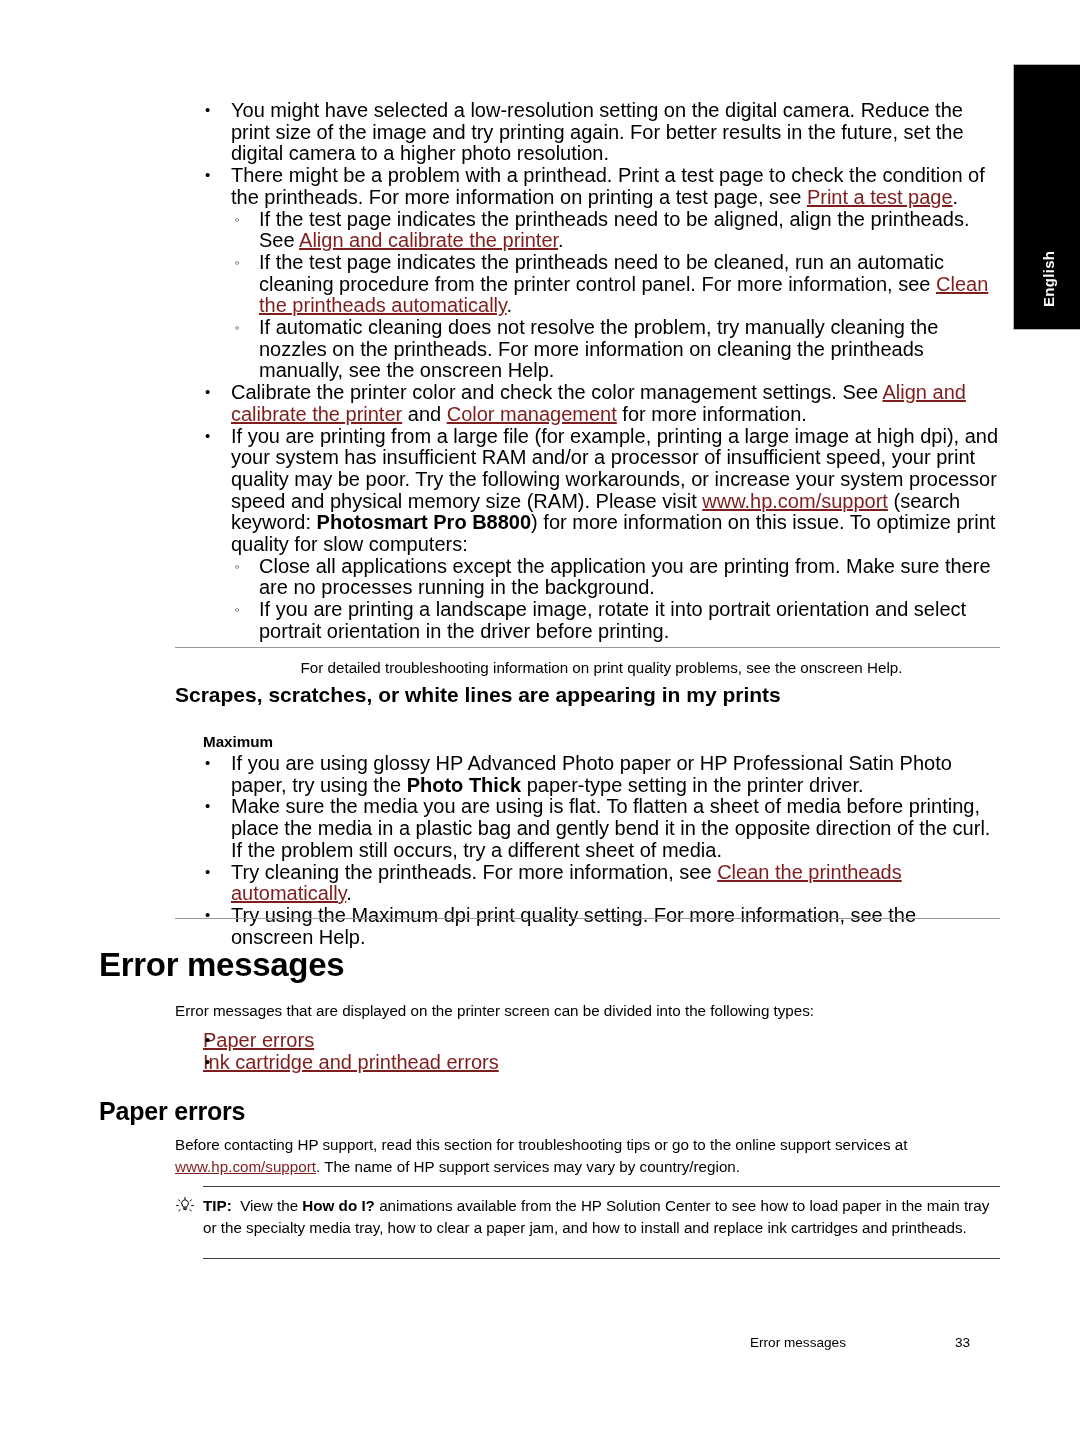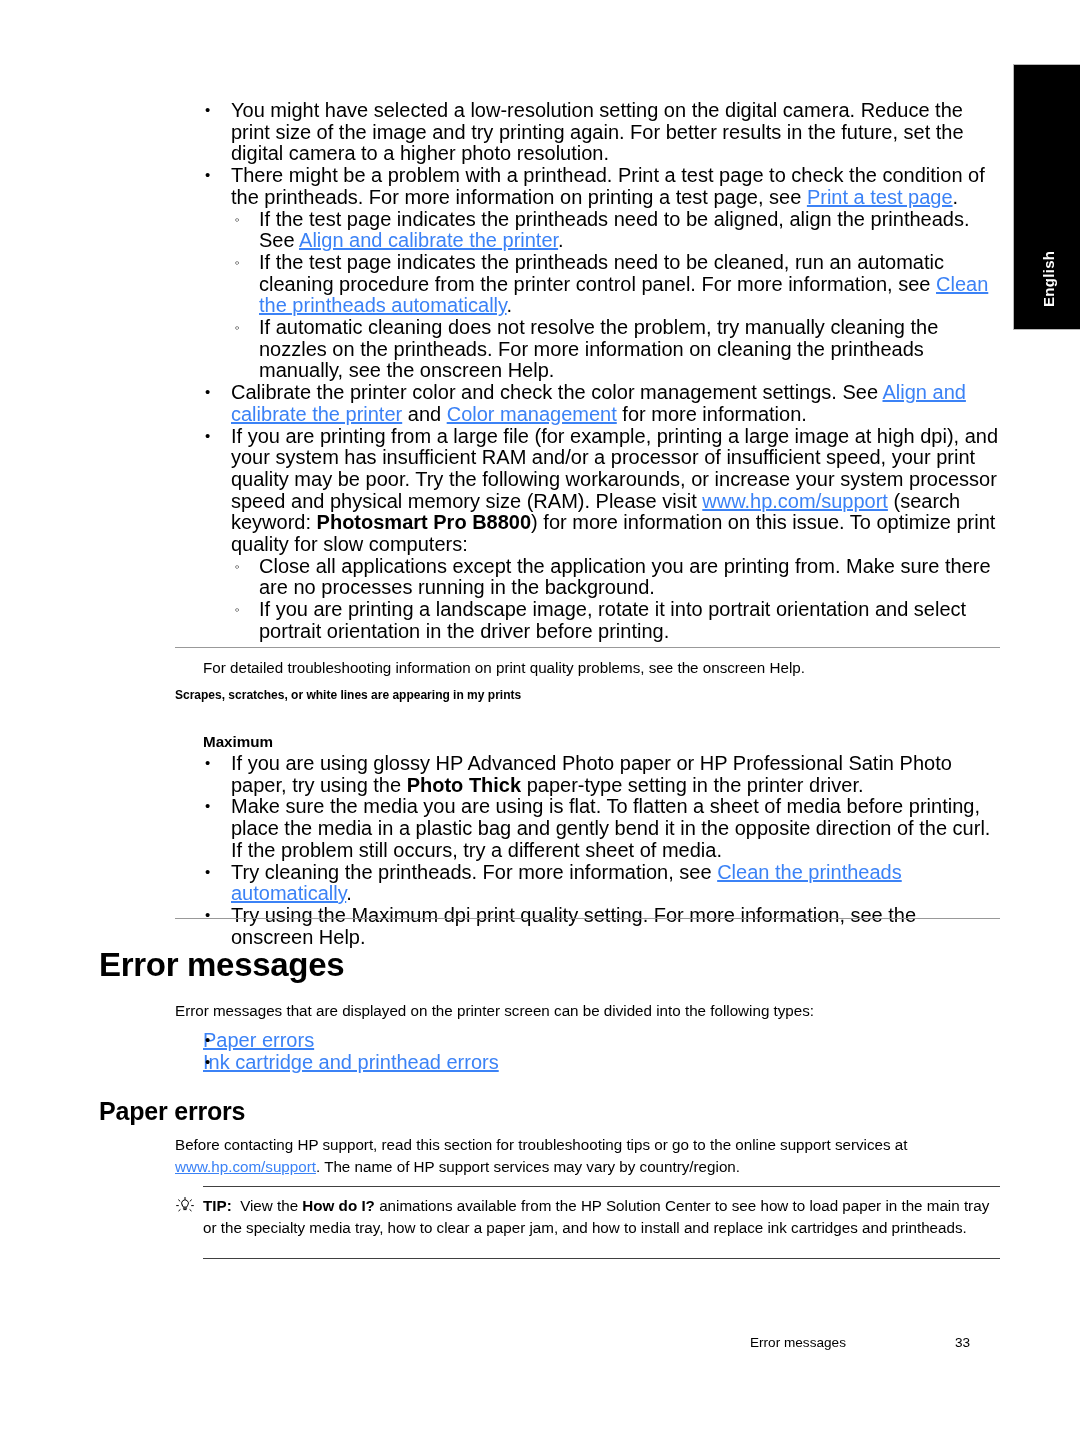--- a/index.html
+++ b/index.html
@@ -90,21 +90,21 @@
     position: absolute;
     left: 60px;
     top: 0px;
     font-size: 13px;
     line-height: 21.7px;
   }
   
   li.sol { padding-left: 56px; }
 
   a.doclink {
-    color: #3b82f6;
+    color: #7f1d1d;
     text-underline-offset: 1px;
   }
   b, strong { font-weight: bold; }
 
   
   .rule {
     position: absolute;
     left: 175px;
     width: 825px;
     height: 1px;
@@ -115,21 +115,21 @@
     left: 203px;
     width: 797px;
     height: 1px;
     background: #404040;
   }
 
   
   .h-sub {
     position: absolute;
     left: 175px;
-    font-size: 12px;
+    font-size: 21px;
     font-weight: bold;
     line-height: 22px;
     white-space: nowrap;
   }
   .h1 {
     position: absolute;
     left: 99px;
     font-size: 33px;
     font-weight: bold;
     line-height: 38px;
@@ -238,21 +238,21 @@
           <span>Close all applications except the application you are printing from. Make sure there are no processes running in the background.</span>
         </li>
 
 
         <li class="lvl2">
           <span>If you are printing a landscape image, rotate it into portrait orientation and select portrait orientation in the driver before printing.</span>
         </li>
       </ul>
 
       <div style="height:14px;"></div>
-      <p class="txt" style="padding-left:28px;">For detailed troubleshooting information on print quality problems, see the onscreen Help.</p>
+      <p class="txt" style="padding-left:28px;text-align:center;">For detailed troubleshooting information on print quality problems, see the onscreen Help.</p>
     </div>
 
     <div class="rule" style="top:647px;"></div>
 
     <div class="h-sub" style="top:684px;">Scrapes, scratches, or white lines are appearing in my prints</div>
 
     <div class="h-solution" style="top:731px;">Maximum</div>
 
     <div class="blk" style="top:753px;">
       <ul>

